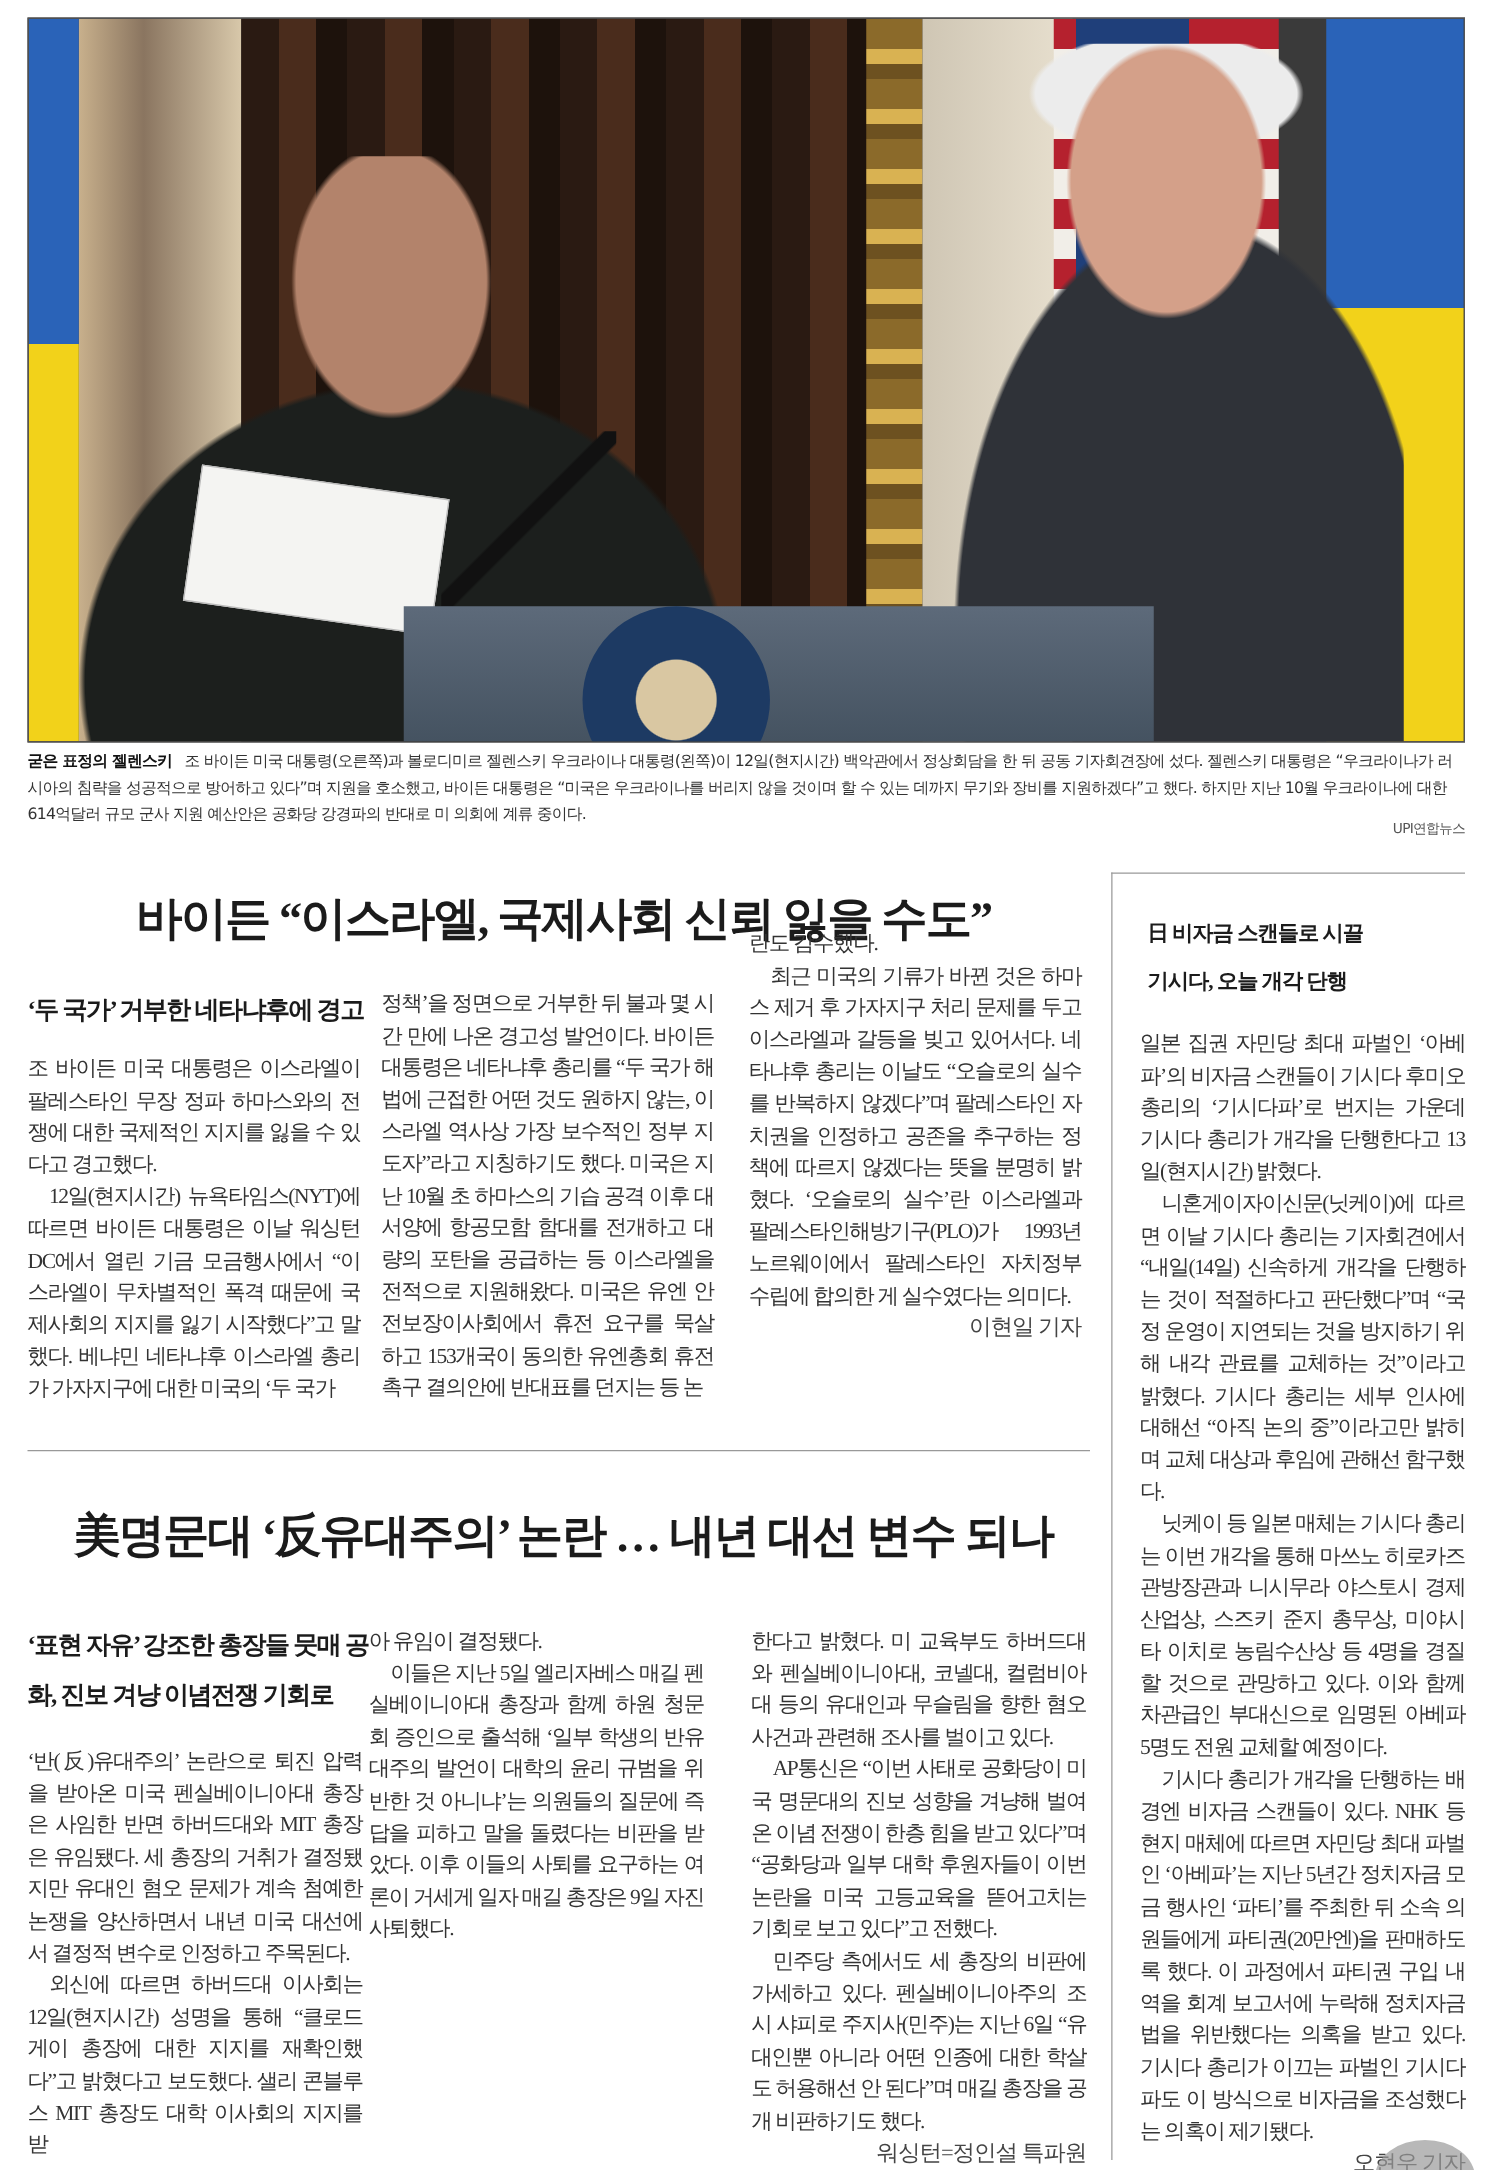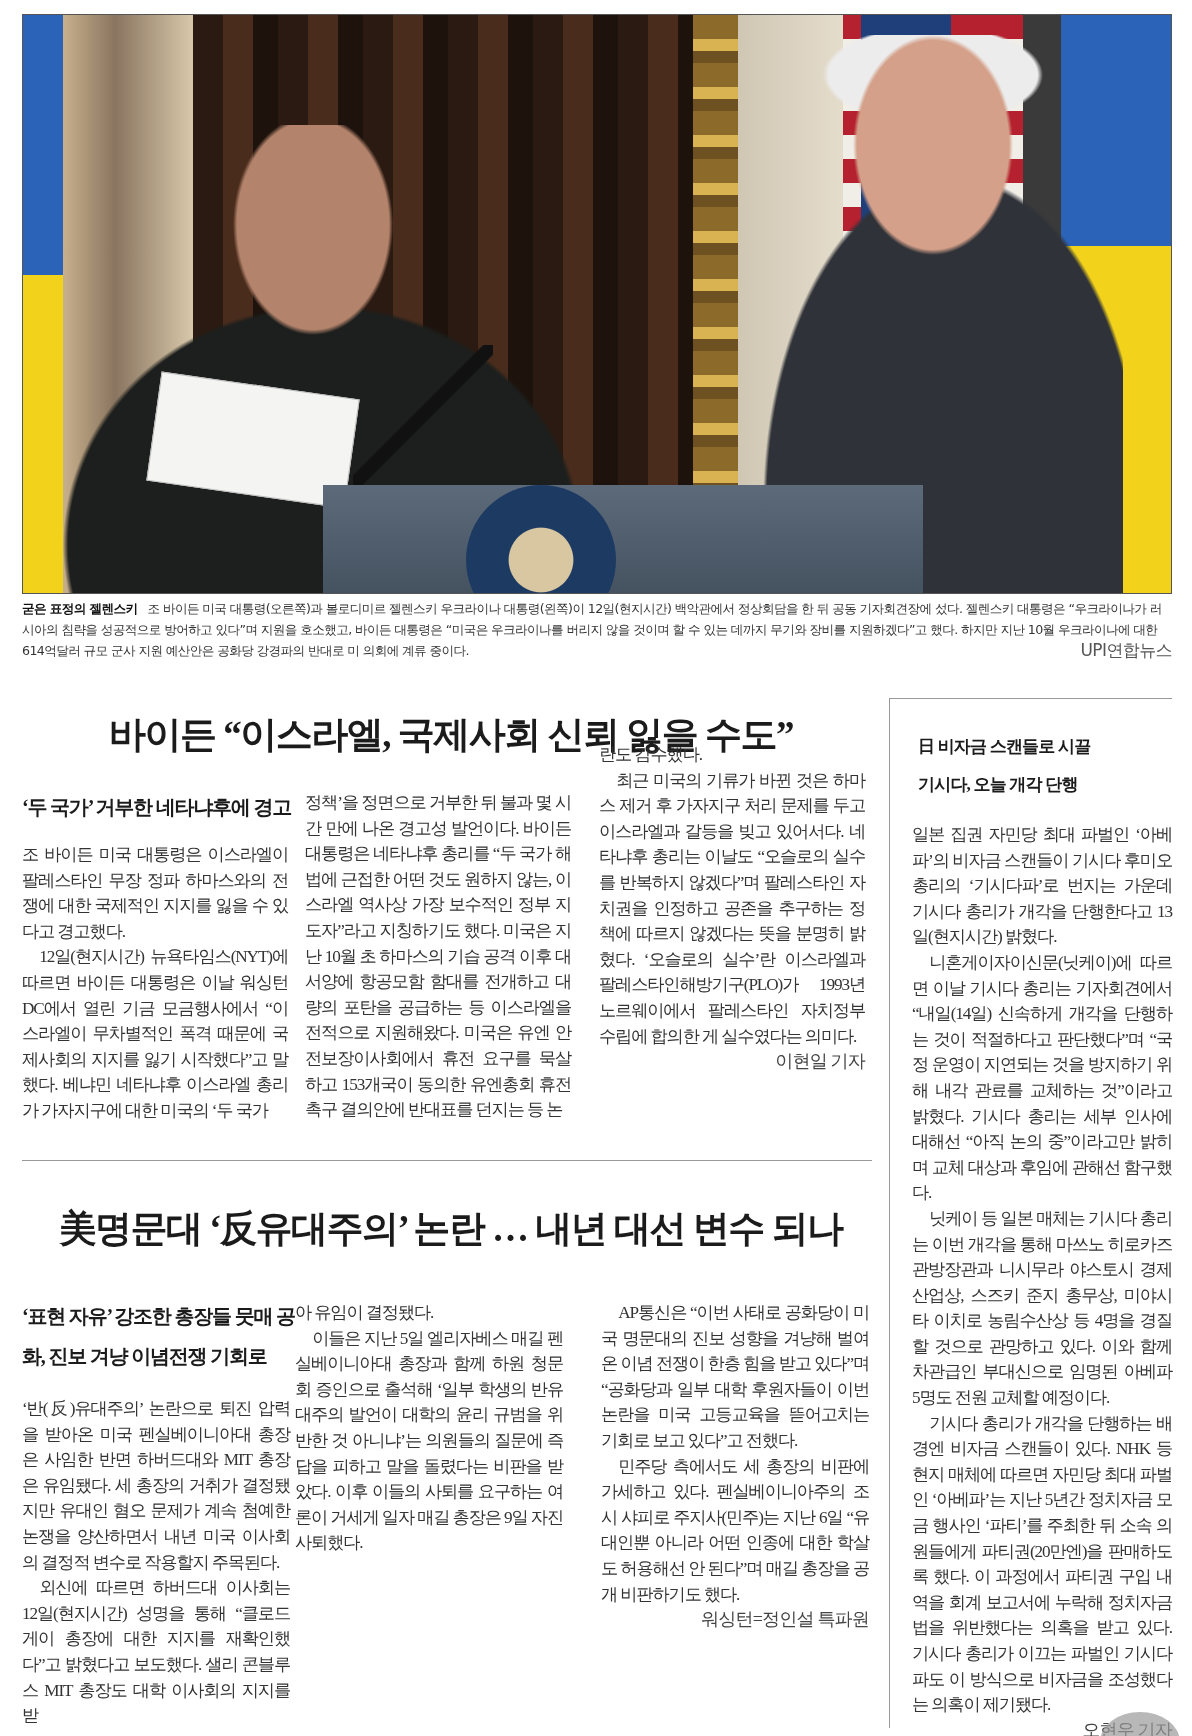--- a/index.html
+++ b/index.html
@@ -38,21 +38,21 @@
   .photo .podium { position:absolute; left:300px; top:470px; width:600px; height:120px;
     background: linear-gradient(#5d6a7a, #42505e); }
   .photo .seal { position:absolute; left:443px; top:470px; width:150px; height:150px; border-radius:50%;
     background: radial-gradient(circle, #d9c7a2 0 30%, #1d3a63 31% 78%, #f2e2a8 79% 84%, #2a4774 85%); }
   .photo .mics { position:absolute; left:330px; top:330px; width:140px; height:140px;
     background: linear-gradient(135deg, transparent 46%, #111 47% 53%, transparent 54%); }
 
   
   .caption { position:absolute; left:22px; top:598px; width:1150px; font-size:12.6px; line-height:21px; color:#333; letter-spacing:-0.6px; }
   .caption .cap-title { font-weight:bold; color:#111; margin-right:10px; }
-  .caption .credit { position:absolute; right:0; top:42px; font-size:17px; color:#555; }
+  .caption .credit { position:absolute; right:0; top:54px; font-size:11px; color:#555; }
 
   
   .serif { font-family: Liberation Serif, serif; }
 
   
   .h1 { position:absolute; left:22px; top:710px; width:858px; text-align:center; font-size:37px; font-weight:bold; color:#1b1b1b; letter-spacing:-1.5px; }
   .sub1 { position:absolute; left:22px; top:794px; width:290px; font-size:20px; font-weight:bold; color:#1b1b1b; letter-spacing:-1.2px; }
   .col { position:absolute; font-size:17.2px; line-height:25.6px; color:#333; letter-spacing:-1.1px; text-align:justify; }
   .col p { text-indent: 0; }
   .col p.ind { text-indent: 1em; }
@@ -115,28 +115,29 @@
   <p>란도 감수했다.</p>
   <p class="ind">최근 미국의 기류가 바뀐 것은 하마스 제거 후 가자지구 처리 문제를 두고 이스라엘과 갈등을 빚고 있어서다. 네타냐후 총리는 이날도 “오슬로의 실수를 반복하지 않겠다”며 팔레스타인 자치권을 인정하고 공존을 추구하는 정책에 따르지 않겠다는 뜻을 분명히 밝혔다. ‘오슬로의 실수’란 이스라엘과 팔레스타인해방기구(PLO)가 1993년 노르웨이에서 팔레스타인 자치정부 수립에 합의한 게 실수였다는 의미다.</p>
   <span class="byline">이현일 기자</span>
 </div>
 
 <div class="hr-mid"></div>
 
 <h1 class="h2 serif">美명문대 ‘反유대주의’ 논란 … 내년 대선 변수 되나</h1>
 <h2 class="sub2 serif">‘표현 자유’ 강조한 총장들 뭇매 공화, 진보 겨냥 이념전쟁 기회로</h2>
 <div class="col a2c1 serif">
-  <p>‘반(反)유대주의’ 논란으로 퇴진 압력을 받아온 미국 펜실베이니아대 총장은 사임한 반면 하버드대와 MIT 총장은 유임됐다. 세 총장의 거취가 결정됐지만 유대인 혐오 문제가 계속 첨예한 논쟁을 양산하면서 내년 미국 이사회의 결정적 변수로 작용할지 주목된다.</p>
+  <p>‘반(反)유대주의’ 논란으로 퇴진 압력을 받아온 미국 펜실베이니아대 총장은 사임한 반면 하버드대와 MIT 총장은 유임됐다. 세 총장의 거취가 결정됐지만 유대인 혐오 문제가 계속 첨예한 논쟁을 양산하면서 내년 미국 대선에서 결정적 변수로 인정하고 주목된다.</p>
   <p class="ind">외신에 따르면 하버드대 이사회는 12일(현지시간) 성명을 통해 “클로드 게이 총장에 대한 지지를 재확인했다”고 밝혔다고 보도했다. 샐리 콘블루스 MIT 총장도 대학 이사회의 지지를 받</p>
 </div>
 <div class="col a2c2 serif">
   <p>아 유임이 결정됐다.</p>
   <p class="ind">이들은 지난 5일 엘리자베스 매길 펜실베이니아대 총장과 함께 하원 청문회 증인으로 출석해 ‘일부 학생의 반유대주의 발언이 대학의 윤리 규범을 위반한 것 아니냐’는 의원들의 질문에 즉답을 피하고 말을 돌렸다는 비판을 받았다. 이후 이들의 사퇴를 요구하는 여론이 거세게 일자 매길 총장은 9일 자진 사퇴했다.</p>
 </div>
 <div class="col a2c3 serif">
+  <p>한다고 밝혔다. 미 교육부도 하버드대와 펜실베이니아대, 코넬대, 컬럼비아대 등의 유대인과 무슬림을 향한 혐오 사건과 관련해 조사를 벌이고 있다.</p>
   <p class="ind">AP통신은 “이번 사태로 공화당이 미국 명문대의 진보 성향을 겨냥해 벌여온 이념 전쟁이 한층 힘을 받고 있다”며 “공화당과 일부 대학 후원자들이 이번 논란을 미국 고등교육을 뜯어고치는 기회로 보고 있다”고 전했다.</p>
   <p class="ind">민주당 측에서도 세 총장의 비판에 가세하고 있다. 펜실베이니아주의 조시 샤피로 주지사(민주)는 지난 6일 “유대인뿐 아니라 어떤 인종에 대한 학살도 허용해선 안 된다”며 매길 총장을 공개 비판하기도 했다.</p>
   <span class="byline">워싱턴=정인설 특파원</span>
 </div>
 
 <div class="side-box"></div>
 <h2 class="h3 serif">
   <span style="display:block">日 비자금 스캔들로 시끌</span>
   <span style="display:block">기시다, 오늘 개각 단행</span>
 </h2>

